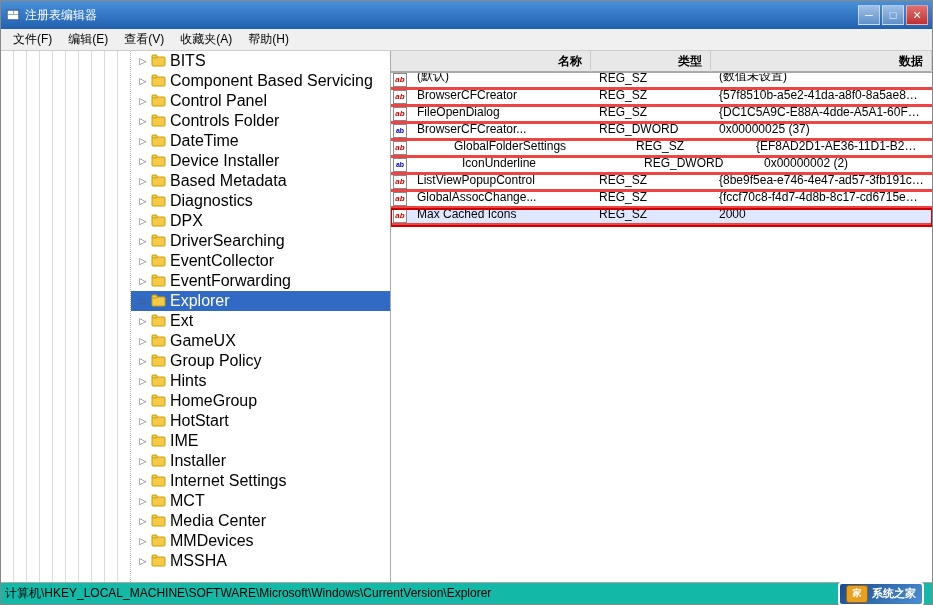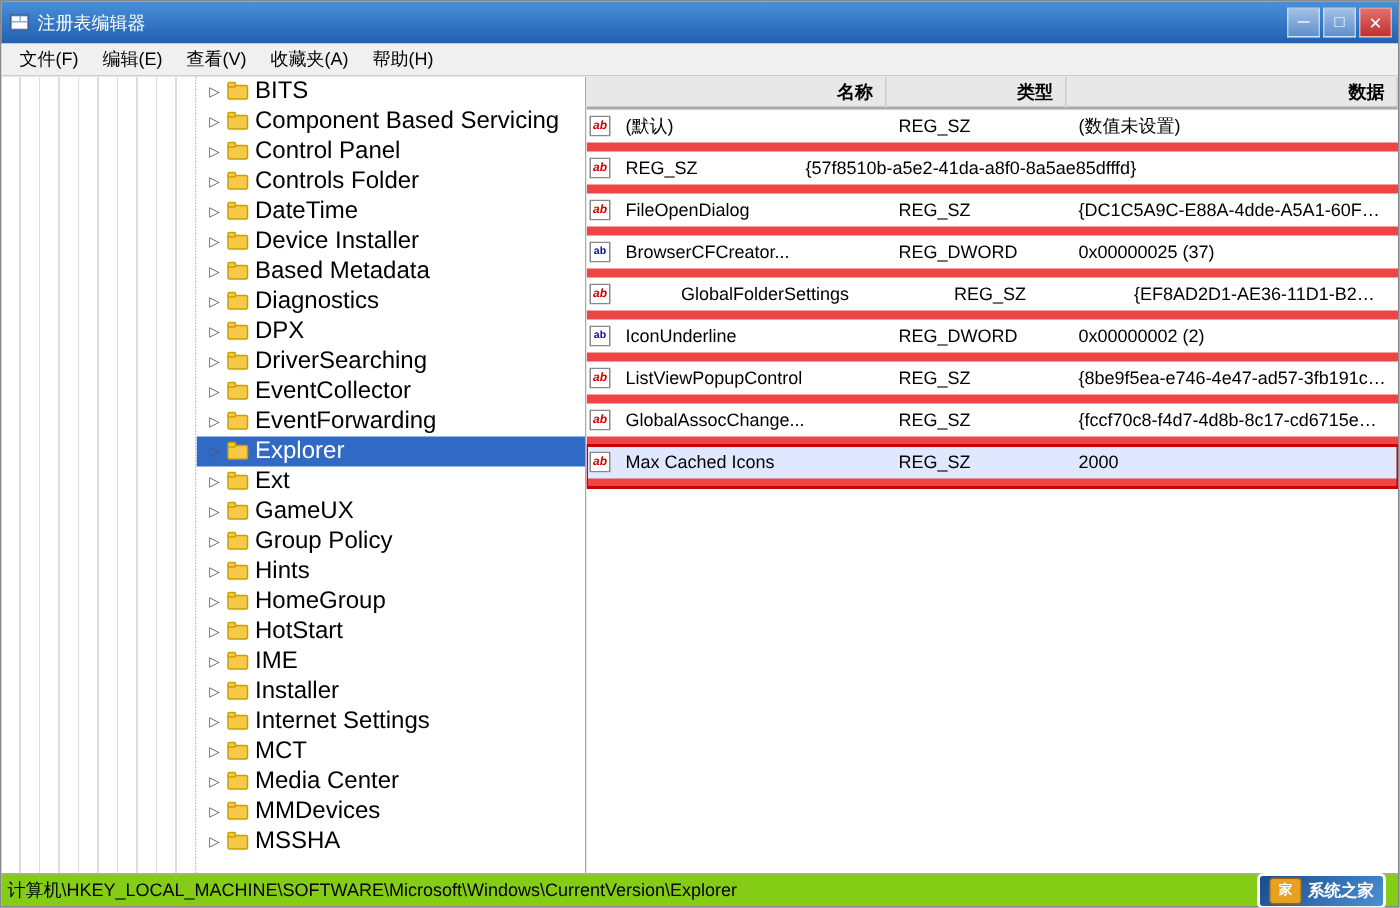--- a/index.html
+++ b/index.html
@@ -174,23 +174,23 @@
     .col-data { flex: 1; }
 
     
     .table-body {
       flex: 1;
       overflow-y: auto;
     }
 
     .table-row {
       display: flex;
-      align-items: center;
-      height: 28px;
-      border-bottom: 6px solid #ef4444;
+      align-items: flex-end;
+      height: 17px;
+      border-bottom: 3px solid #ef4444;
       cursor: pointer;
     }
 
     .td {
       padding: 2px 8px;
       font-size: 12px;
       white-space: nowrap;
       overflow: hidden;
       text-overflow: ellipsis;
     }
@@ -228,21 +228,21 @@
       font-size: 7px;
       font-weight: bold;
       color: #00a;
       text-align: center;
       line-height: 12px;
     }
 
     
     .status-bar {
       height: 22px;
-      background: #84cc16;
+      background: #14b8a6;
       border-top: 1px solid #aaa;
       display: flex;
       align-items: center;
       padding: 0 4px;
       font-size: 12px;
     }
 
     .status-logo {
       margin-left: auto;
       width: 90px;
@@ -584,20 +584,21 @@
                 <span class="reg-icon-sz">ab</span>
               </div>
     <div class="td col-name" style="width:182px;">(默认)</div>
     <div class="td col-type" style="width:120px;">REG_SZ</div>
     <div class="td col-data">(数值未设置)</div>
   </div>
             <div class="table-row">
     <div class="td td-icon">
                 <span class="reg-icon-sz">ab</span>
               </div>
+    <div class="td col-name" style="width:182px;">BrowserCFCreator</div>
     <div class="td col-type" style="width:120px;">REG_SZ</div>
     <div class="td col-data">{57f8510b-a5e2-41da-a8f0-8a5ae85dfffd}</div>
   </div>
             <div class="table-row">
     <div class="td td-icon">
                 <span class="reg-icon-sz">ab</span>
               </div>
     <div class="td col-name" style="width:182px;">FileOpenDialog</div>
     <div class="td col-type" style="width:120px;">REG_SZ</div>
     <div class="td col-data">{DC1C5A9C-E88A-4dde-A5A1-60F82A20AE</div>
@@ -615,21 +616,21 @@
                 <span class="reg-icon-sz">ab</span>
               </div>
     <div class="td col-name" style="width:182px;margin-left:37px;">GlobalFolderSettings</div>
     <div class="td col-type" style="width:120px;">REG_SZ</div>
     <div class="td col-data">{EF8AD2D1-AE36-11D1-B2D2-006097DF8C</div>
   </div>
             <div class="table-row">
     <div class="td td-icon">
                 <span class="reg-icon-dword">ab</span>
               </div>
-    <div class="td col-name" style="width:182px;">IconUnderline</div>
+    <div class="td col-name" style="width:182px;margin-left:45px;">IconUnderline</div>
     <div class="td col-type" style="width:120px;">REG_DWORD</div>
     <div class="td col-data">0x00000002 (2)</div>
   </div>
             <div class="table-row">
     <div class="td td-icon">
                 <span class="reg-icon-sz">ab</span>
               </div>
     <div class="td col-name" style="width:182px;">ListViewPopupControl</div>
     <div class="td col-type" style="width:120px;">REG_SZ</div>
     <div class="td col-data">{8be9f5ea-e746-4e47-ad57-3fb191ca1eec</div>

